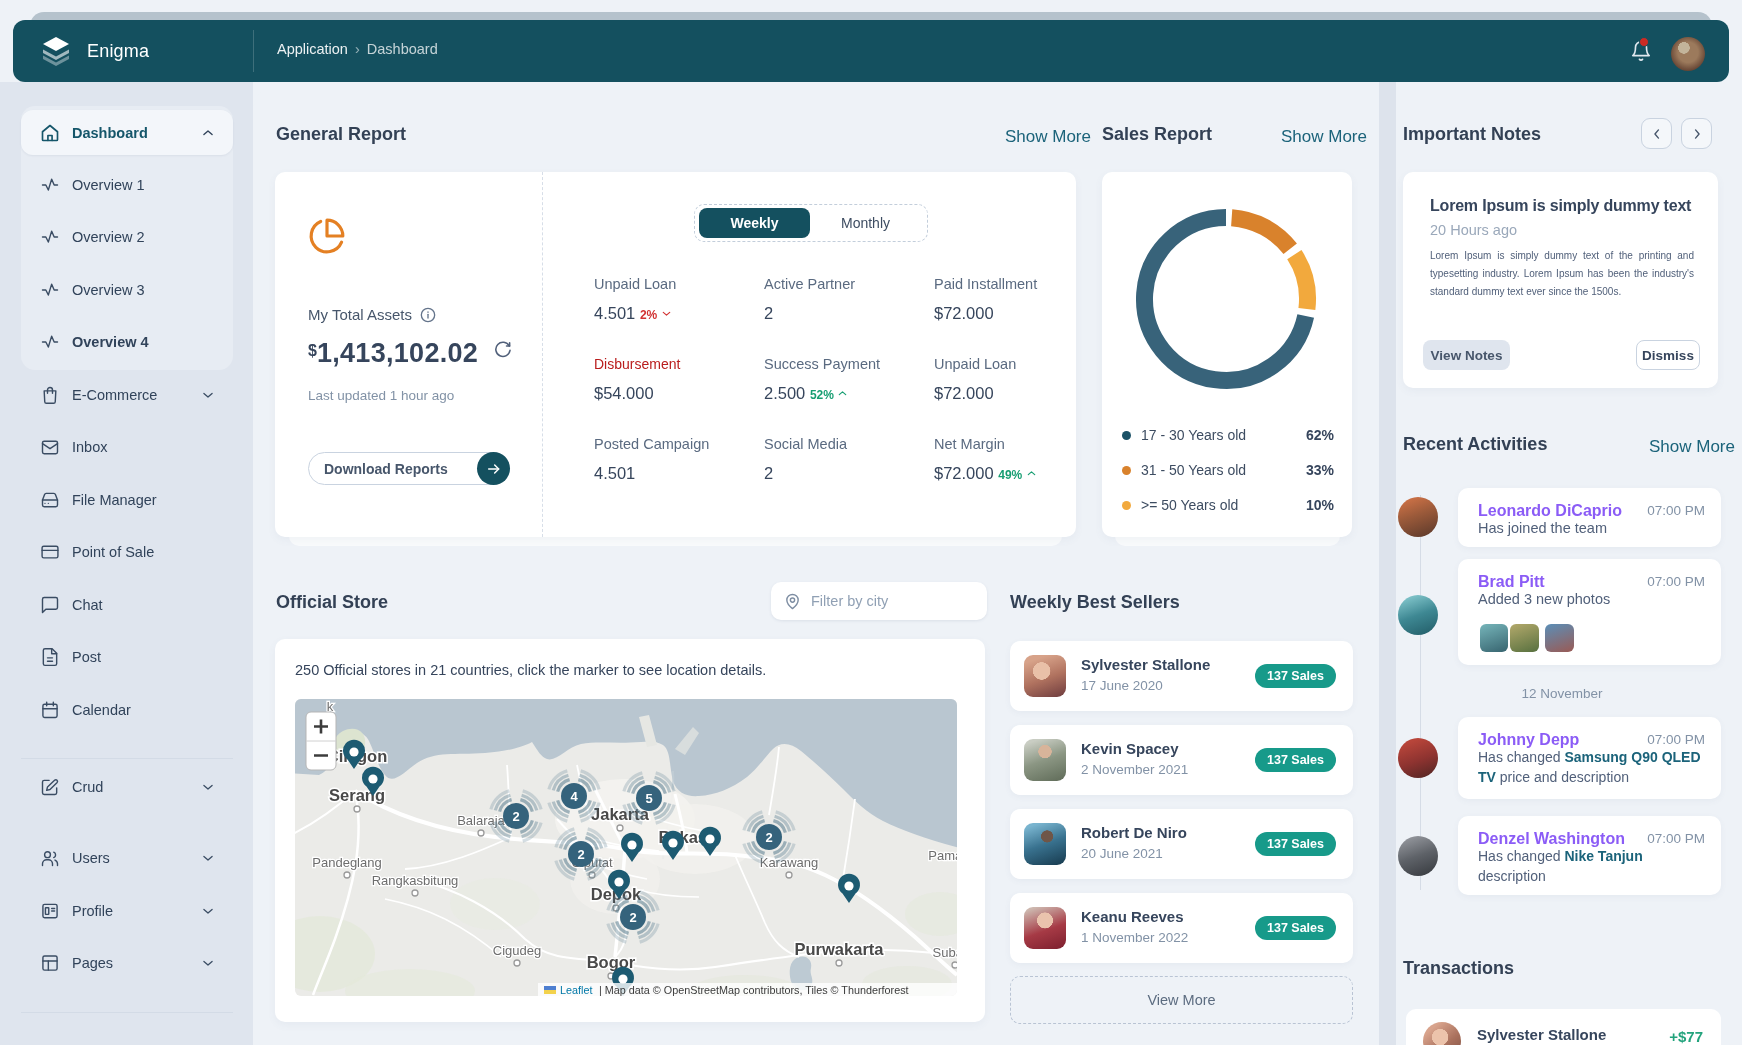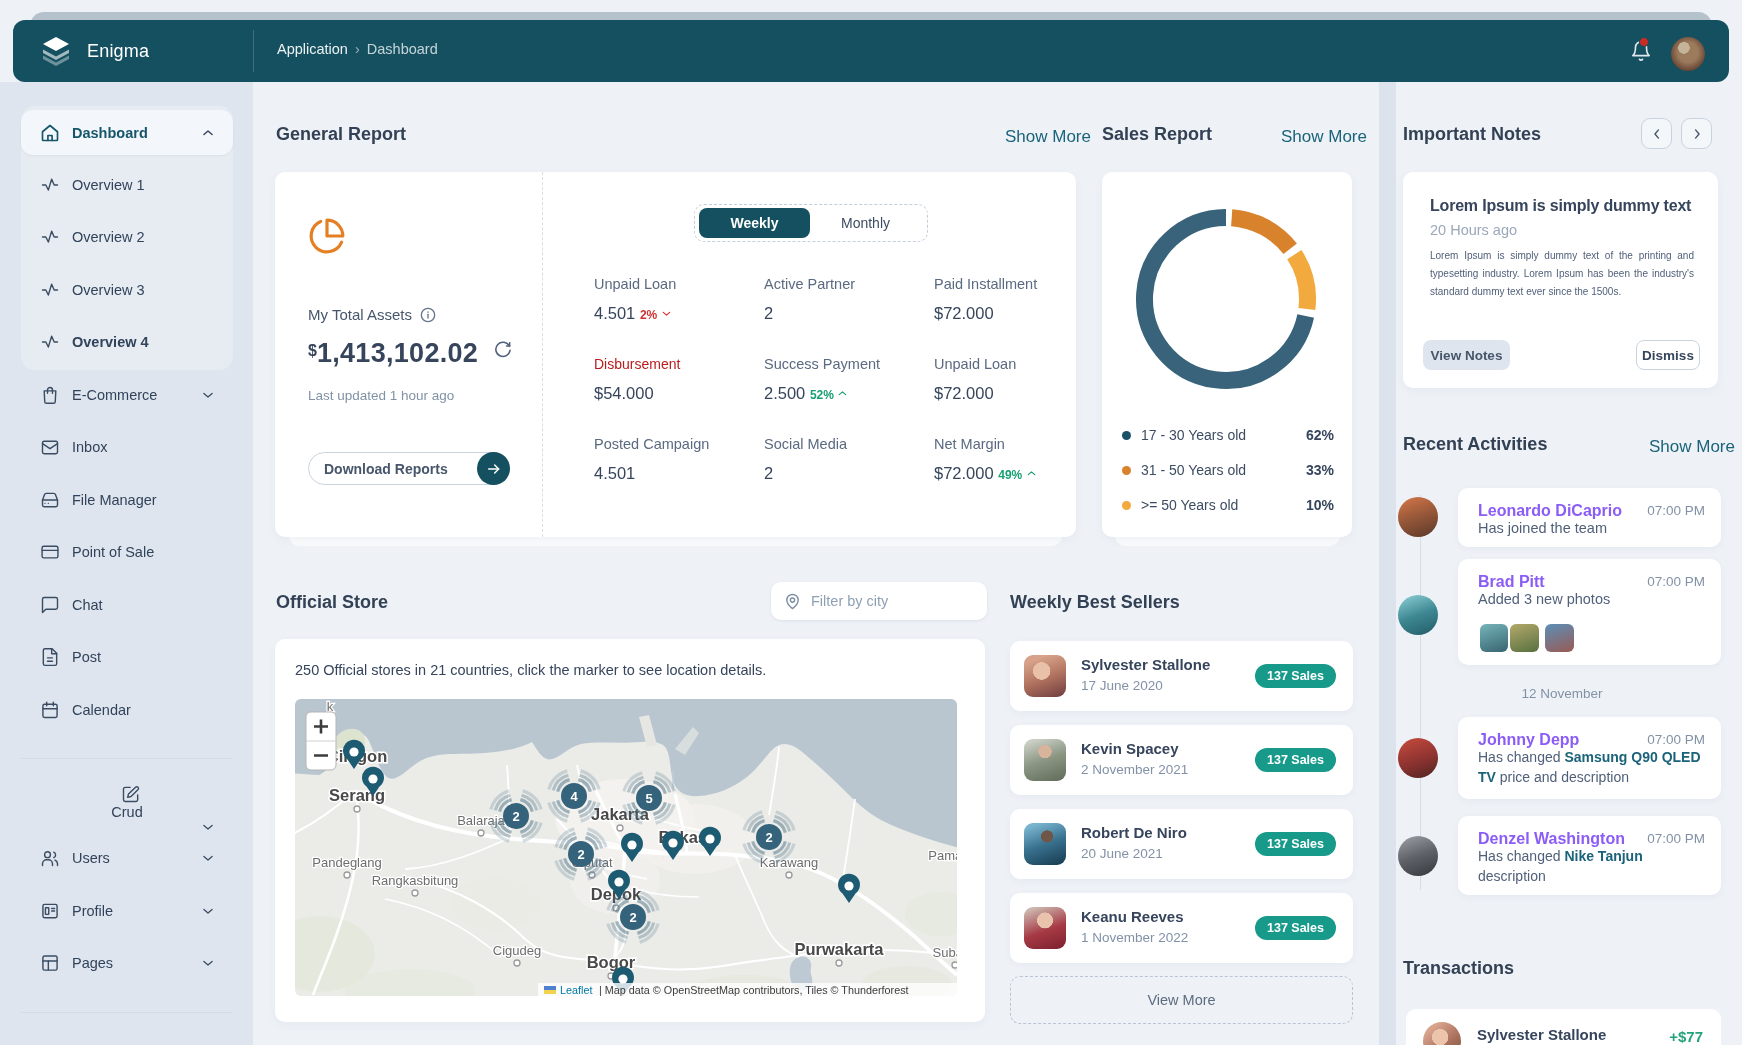--- a/index.html
+++ b/index.html
@@ -159,21 +159,21 @@
   </div>
 <div class="sitem" style="top:688px;">
     <svg width="20" height="20" viewBox="0 0 24 24" fill="none" stroke="#3a4c63" stroke-width="1.7" stroke-linecap="round" stroke-linejoin="round">
       <rect x="3.5" y="5" width="17" height="16" rx="2"></rect>
       <line x1="8" y1="2.5" x2="8" y2="7"></line>
       <line x1="16" y1="2.5" x2="16" y2="7"></line>
       <line x1="3.5" y1="10.5" x2="20.5" y2="10.5"></line>
     </svg>
     <span>Calendar</span>
   </div>
-<div class="sitem" style="top:784px;flex-direction:column;">
+<div class="sitem" style="top:765px;">
     <svg width="20" height="20" viewBox="0 0 24 24" fill="none" stroke="#3a4c63" stroke-width="1.7" stroke-linecap="round" stroke-linejoin="round">
       <path d="M11 4H5a2 2 0 0 0-2 2v13a2 2 0 0 0 2 2h13a2 2 0 0 0 2-2v-6"></path>
       <path d="M17.8 3.7a2 2 0 0 1 2.8 2.8L12 15l-4 1 1-4Z"></path>
     </svg>
     <span>Crud</span>
     <svg class="chev" width="14" height="14" viewBox="0 0 24 24" fill="none" stroke="#3a4c63" stroke-width="2.2" stroke-linecap="round" stroke-linejoin="round">
       <polyline points="5,9.5 12,15.5 19,9.5"></polyline>
     </svg>
   </div>
 <div class="sitem" style="top:836px;">

